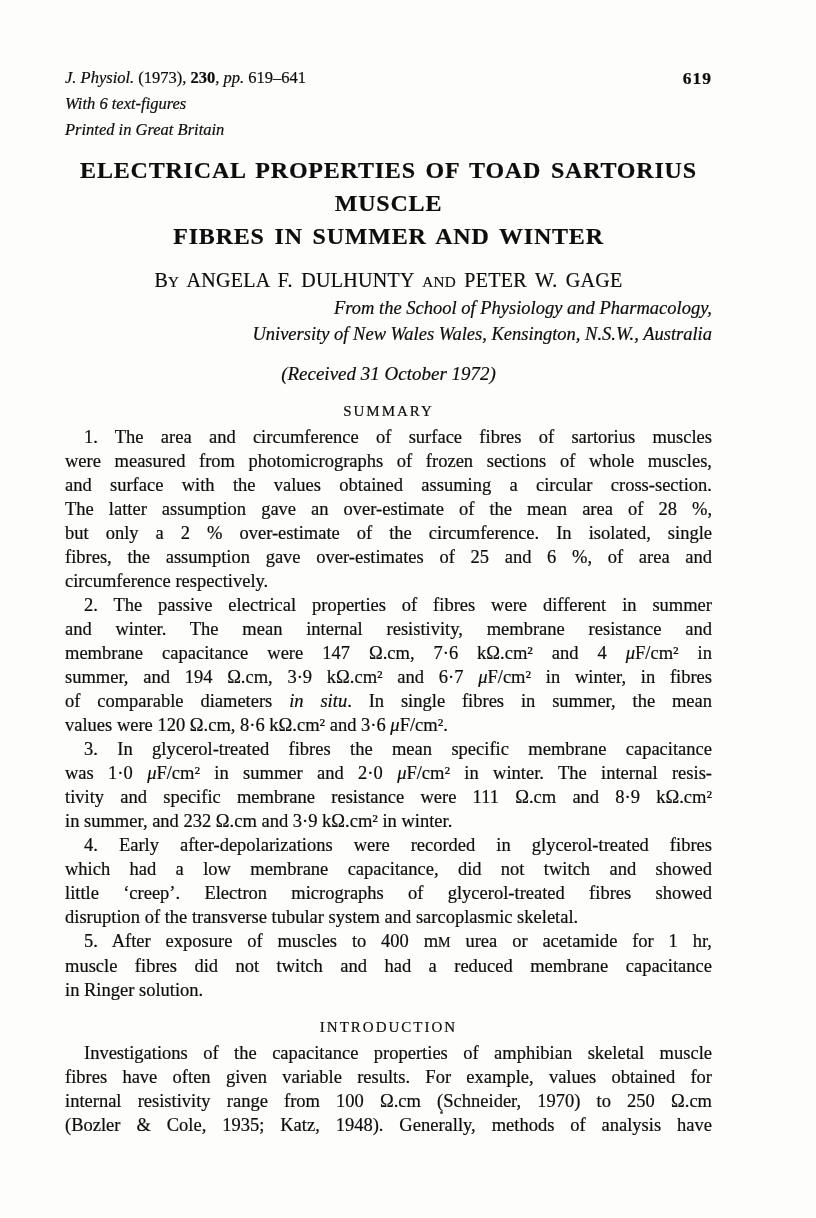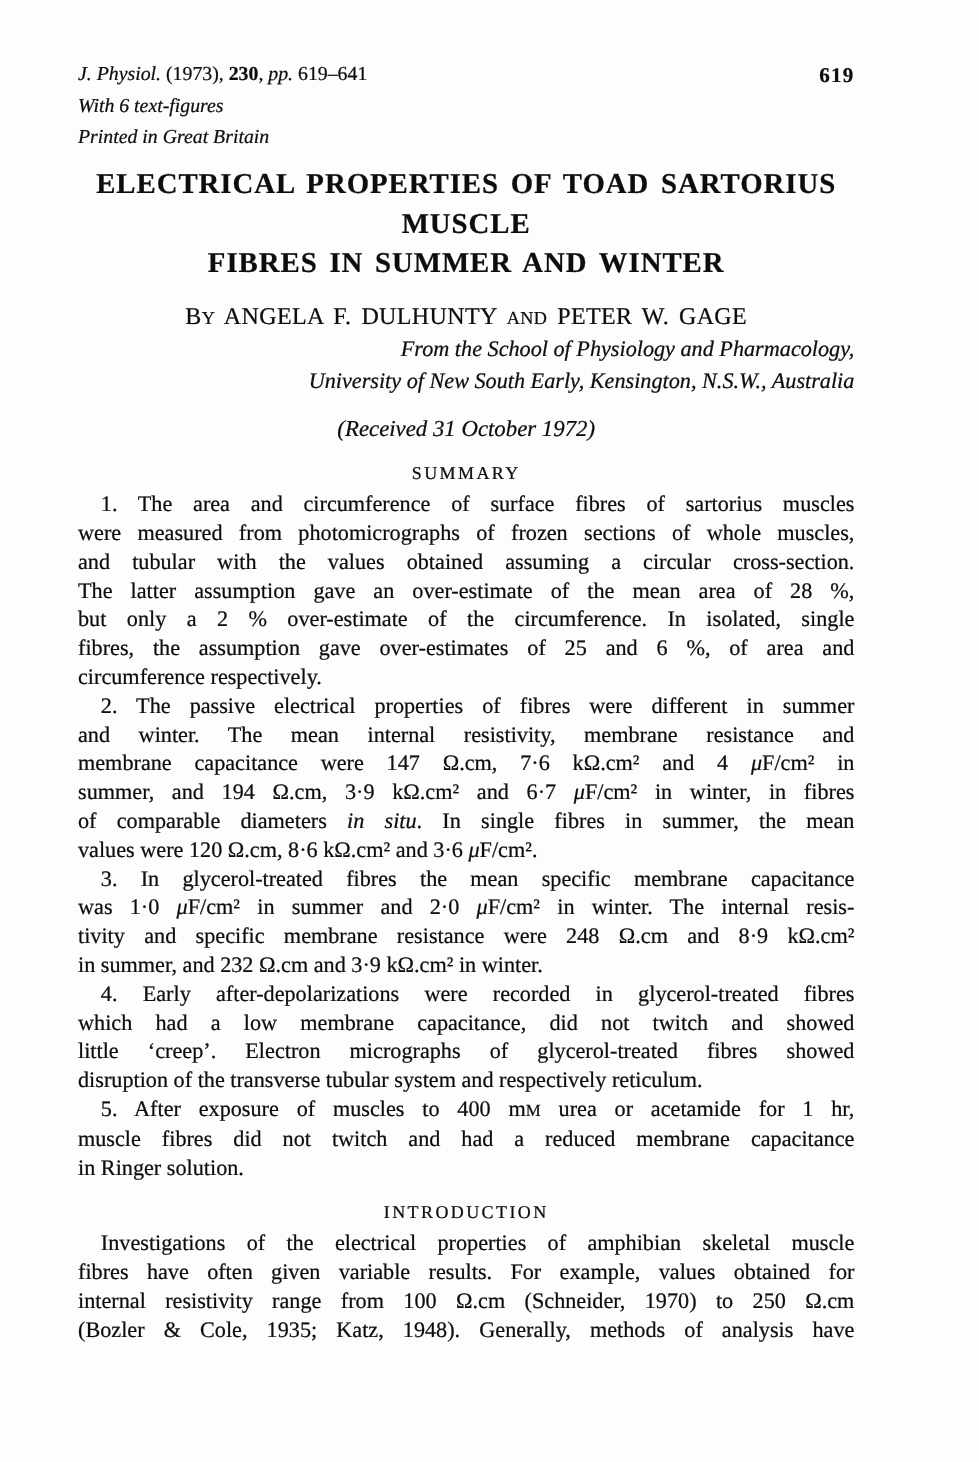--- a/index.html
+++ b/index.html
@@ -8,21 +8,21 @@
     height: 1218px;
     background: #fdfdfc;
     color: #0d0d0d;
     font-family: "Liberation Serif", "DejaVu Serif", serif;
     position: relative;
     overflow: hidden;
   }
   .page {
     position: absolute;
     left: 65px;
-    top: 49px;
+    top: 65px;
     width: 647px;
     font-family: Liberation Serif, serif;
     -webkit-text-stroke: 0.2px currentColor;
   }
   
   .header-row { position: relative; font-size: 16.5px; line-height: 26px; }
   .pagenum {
     position: absolute; right: 0; top: 0;
     font-size: 17.5px; font-weight: bold; letter-spacing: 1px;
   }
@@ -85,64 +85,64 @@
 
   <h1>
     <div>ELECTRICAL PROPERTIES OF TOAD SARTORIUS MUSCLE</div>
     <div>FIBRES IN SUMMER AND WINTER</div>
   </h1>
 
   <div class="byline">B<small>Y</small> ANGELA F. DULHUNTY <small>AND</small> PETER W. GAGE</div>
 
   <div class="affil">
     <div>From the School of Physiology and Pharmacology,</div>
-    <div>University of New South Early, Kensington, N.S.W., Australia</div>
+    <div>University of New Wales Wales, Kensington, N.S.W., Australia</div>
   </div>
 
   <div class="received">(Received 31 October 1972)</div>
 
   <div id="article-body">
       <div class="sec-heading">SUMMARY</div>
       <div class="para">
         <div class="line first">1. The area and circumference of surface fibres of sartorius muscles</div>
         <div class="line">were measured from photomicrographs of frozen sections of whole muscles,</div>
-        <div class="line">and tubular with the values obtained assuming a circular cross-section.</div>
+        <div class="line">and surface with the values obtained assuming a circular cross-section.</div>
         <div class="line">The latter assumption gave an over-estimate of the mean area of 28 %,</div>
         <div class="line">but only a 2 % over-estimate of the circumference. In isolated, single</div>
         <div class="line">fibres, the assumption gave over-estimates of 25 and 6 %, of area and</div>
         <div class="line last">circumference respectively.</div>
       </div>
       <div class="para">
         <div class="line first">2. The passive electrical properties of fibres were different in summer</div>
         <div class="line">and winter. The mean internal resistivity, membrane resistance and</div>
         <div class="line">membrane capacitance were 147 Ω.cm, 7·6 kΩ.cm² and 4 <i>μ</i>F/cm² in</div>
         <div class="line">summer, and 194 Ω.cm, 3·9 kΩ.cm² and 6·7 <i>μ</i>F/cm² in winter, in fibres</div>
         <div class="line">of comparable diameters <i>in situ</i>. In single fibres in summer, the mean</div>
         <div class="line last">values were 120 Ω.cm, 8·6 kΩ.cm² and 3·6 <i>μ</i>F/cm².</div>
       </div>
       <div class="para">
         <div class="line first">3. In glycerol-treated fibres the mean specific membrane capacitance</div>
         <div class="line">was 1·0 <i>μ</i>F/cm² in summer and 2·0 <i>μ</i>F/cm² in winter. The internal resis-</div>
-        <div class="line">tivity and specific membrane resistance were 248 Ω.cm and 8·9 kΩ.cm²</div>
+        <div class="line">tivity and specific membrane resistance were 111 Ω.cm and 8·9 kΩ.cm²</div>
         <div class="line last">in summer, and 232 Ω.cm and 3·9 kΩ.cm² in winter.</div>
       </div>
       <div class="para">
         <div class="line first">4. Early after-depolarizations were recorded in glycerol-treated fibres</div>
         <div class="line">which had a low membrane capacitance, did not twitch and showed</div>
         <div class="line">little ‘creep’. Electron micrographs of glycerol-treated fibres showed</div>
-        <div class="line last">disruption of the transverse tubular system and respectively reticulum.</div>
+        <div class="line last">disruption of the transverse tubular system and sarcoplasmic skeletal.</div>
       </div>
       <div class="para">
         <div class="line first">5. After exposure of muscles to 400 m<small>M</small> urea or acetamide for 1 hr,</div>
         <div class="line">muscle fibres did not twitch and had a reduced membrane capacitance</div>
         <div class="line last">in Ringer solution.</div>
       </div>
       <div class="sec-heading">INTRODUCTION</div>
       <div class="para">
-        <div class="line first">Investigations of the electrical properties of amphibian skeletal muscle</div>
+        <div class="line first">Investigations of the capacitance properties of amphibian skeletal muscle</div>
         <div class="line">fibres have often given variable results. For example, values obtained for</div>
         <div class="line">internal resistivity range from 100 Ω.cm (Schneider, 1970) to 250 Ω.cm</div>
         <div class="line">(Bozler &amp; Cole, 1935; Katz, 1948). Generally, methods of analysis have</div>
       </div>
     </div>
 
 </div>
 
 <div class="artifact"></div>
 

